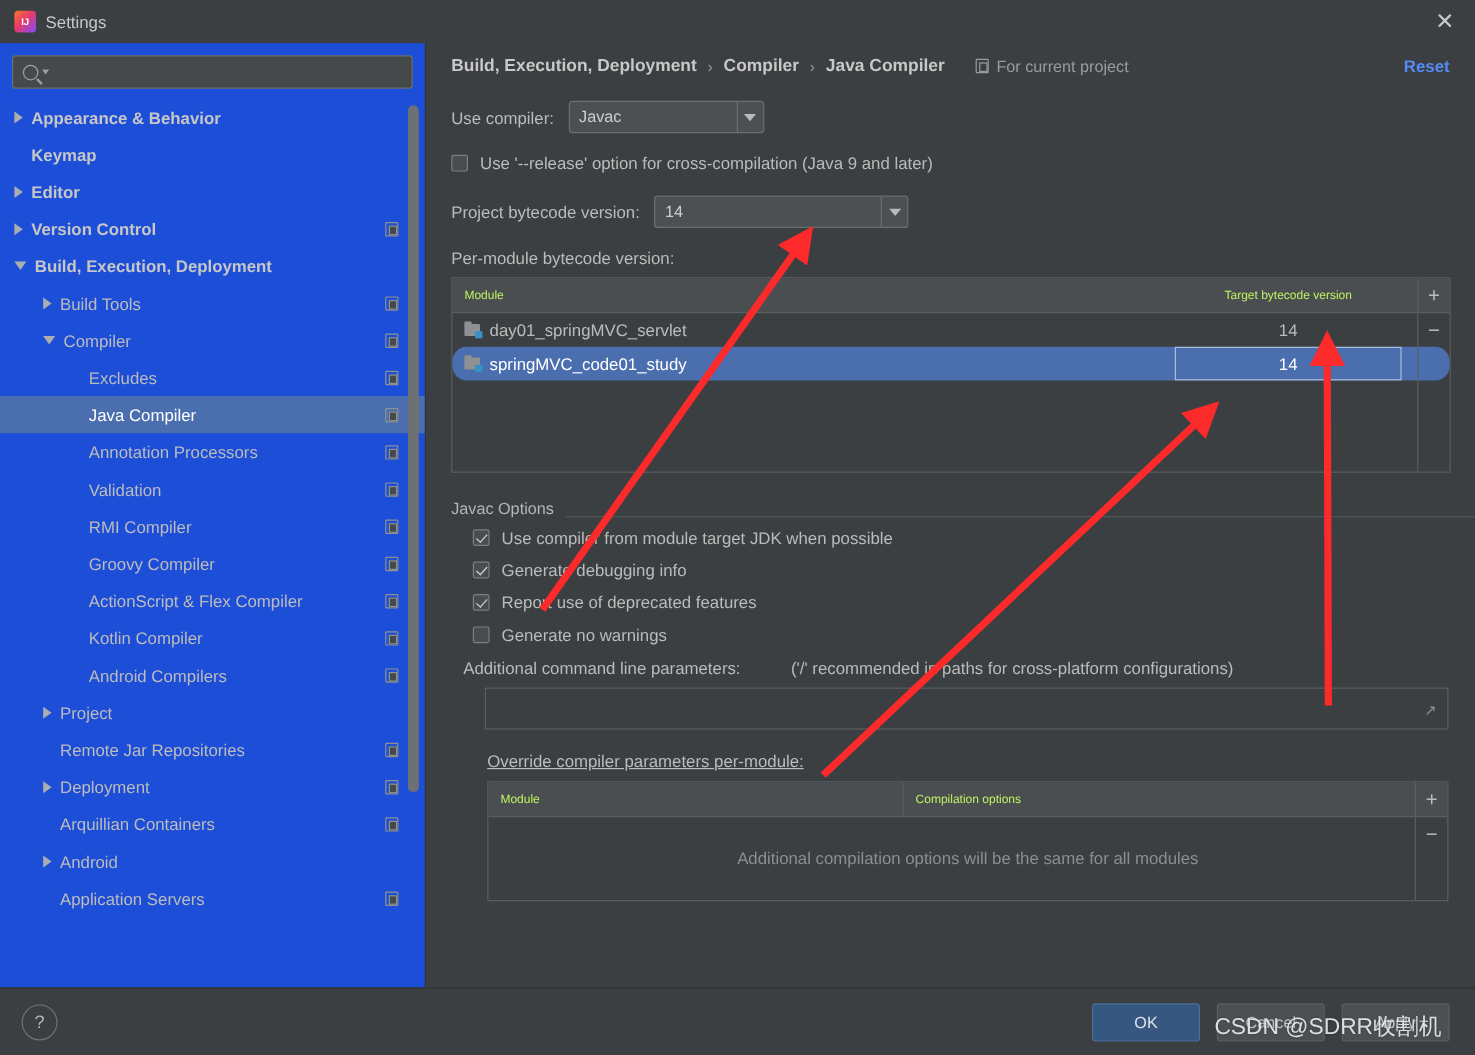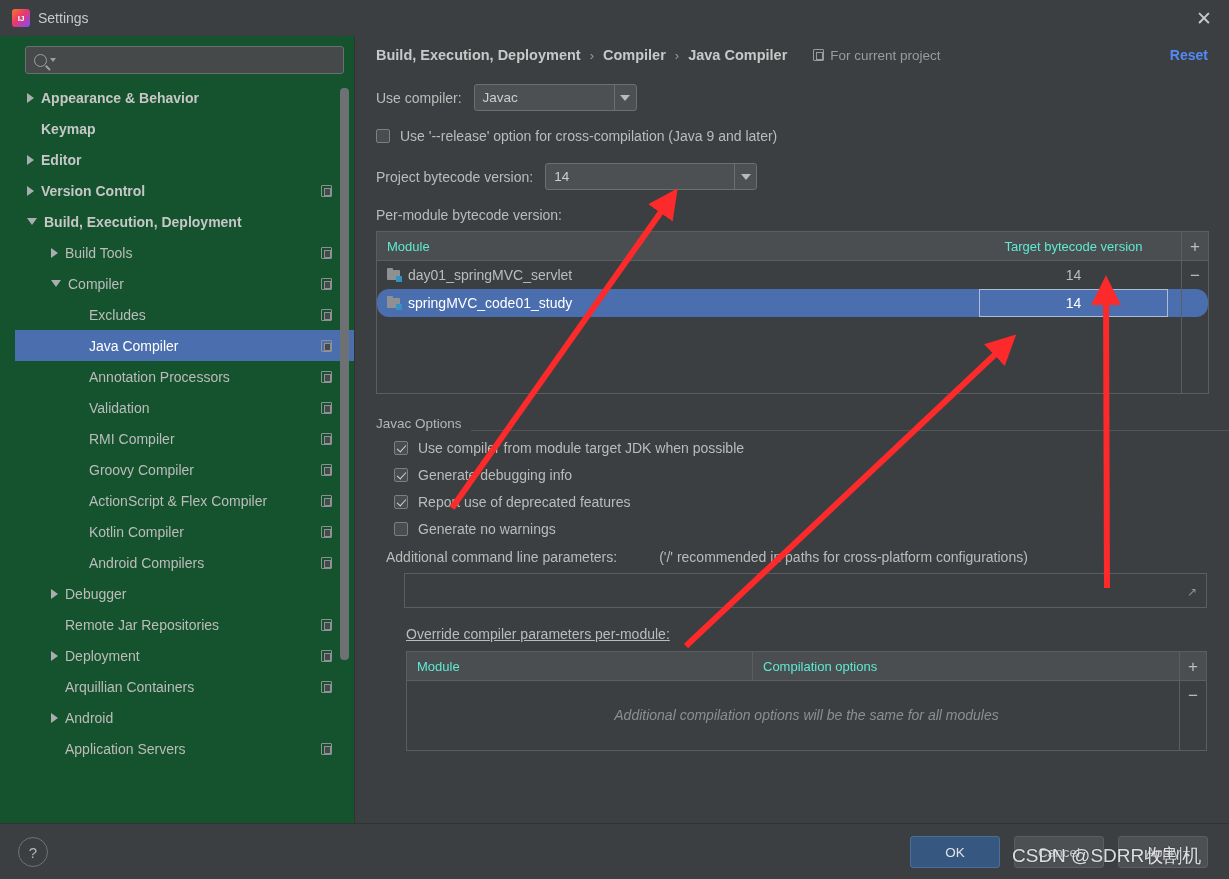--- a/index.html
+++ b/index.html
@@ -41,24 +41,23 @@
     position: absolute; right: 10px; top: 4px;
     width: 30px; height: 28px;
     display: flex; align-items: center; justify-content: center;
     color: #c9c9c9; font-size: 19px; line-height: 1;
     cursor: pointer;
   }
 
   
   .sidebar {
     position: absolute; left: 0; top: 36px; width: 355px; height: 787px;
-    background: #14532d;
+    background: #1d4ed8;
     border-right: 1px solid #323232;
     overflow: hidden;
-    padding-left: 15px;
   }
   .search-wrap { padding: 10px 10px 6px 10px; }
   .search-box {
     height: 28px; background: #45494a;
     border: 1px solid #6b6f70; border-radius: 3px;
     display: flex; align-items: center; padding: 0 8px;
   }
   .search-icon {
     width: 13px; height: 13px; border: 1.6px solid #9a9fa1;
     border-radius: 50%; position: relative; flex: 0 0 auto;
@@ -180,21 +179,21 @@
   
   .tbl {
     border: 1px solid #5a5e60; background: #3c3f41;
     position: relative;
   }
   .tbl-head {
     display: flex; height: 29px; background: #4a4e50;
     border-bottom: 1px solid #5a5e60; align-items: center;
   }
   .th {
-    font-size: 13px; color: #5eead4; padding-left: 10px;
+    font-size: 10px; color: #bef264; padding-left: 10px;
     height: 100%; display: flex; align-items: center;
   }
   .tbl-row { display: flex; height: 28px; align-items: center; }
   .tbl-row.selected { background: #4b6eaf; border-radius: 12px; }
   .td {
     font-size: 14px; color: #bcbcbc; padding-left: 10px;
     height: 100%; display: flex; align-items: center;
   }
   .td.center { justify-content: center; padding-left: 0; }
   .tbl-row.selected .td { color: #ffffff; }
@@ -240,21 +239,21 @@
   .textarea-box {
     border: 1px solid #5a5e60; background: #3c3f41;
     position: relative; cursor: text;
   }
   .expand-icon {
     position: absolute; right: 7px; top: 50%; transform: translateY(-50%);
     width: 12px; height: 12px; color: #8e9294; font-size: 12px;
   }
   .empty-msg {
     font-size: 14px; color: #8b8f91;
-    text-align: center; width: 100%; font-style: italic;
+    text-align: center; width: 100%;
   }
 
   
   .bottombar {
     position: absolute; left: 0; top: 823px; width: 1229px; height: 56px;
     background: #3c3f41; border-top: 1px solid #323232;
   }
   .help-btn {
     position: absolute; left: 18px; top: 13px;
     width: 30px; height: 30px; border-radius: 50%;
@@ -375,21 +374,21 @@
           <span>Kotlin Compiler</span>
           <span class="copy-badge"></span>
         </div>
         <div class="tree-item" style="padding-left: 60px;">
           <span class="twisty none"></span>
           <span>Android Compilers</span>
           <span class="copy-badge"></span>
         </div>
         <div class="tree-item" style="padding-left: 36px;">
           <span class="twisty closed"></span>
-          <span>Debugger</span>
+          <span>Project</span>
         </div>
         <div class="tree-item" style="padding-left: 36px;">
           <span class="twisty none"></span>
           <span>Remote Jar Repositories</span>
           <span class="copy-badge"></span>
         </div>
         <div class="tree-item" style="padding-left: 36px;">
           <span class="twisty closed"></span>
           <span>Deployment</span>
           <span class="copy-badge"></span>

